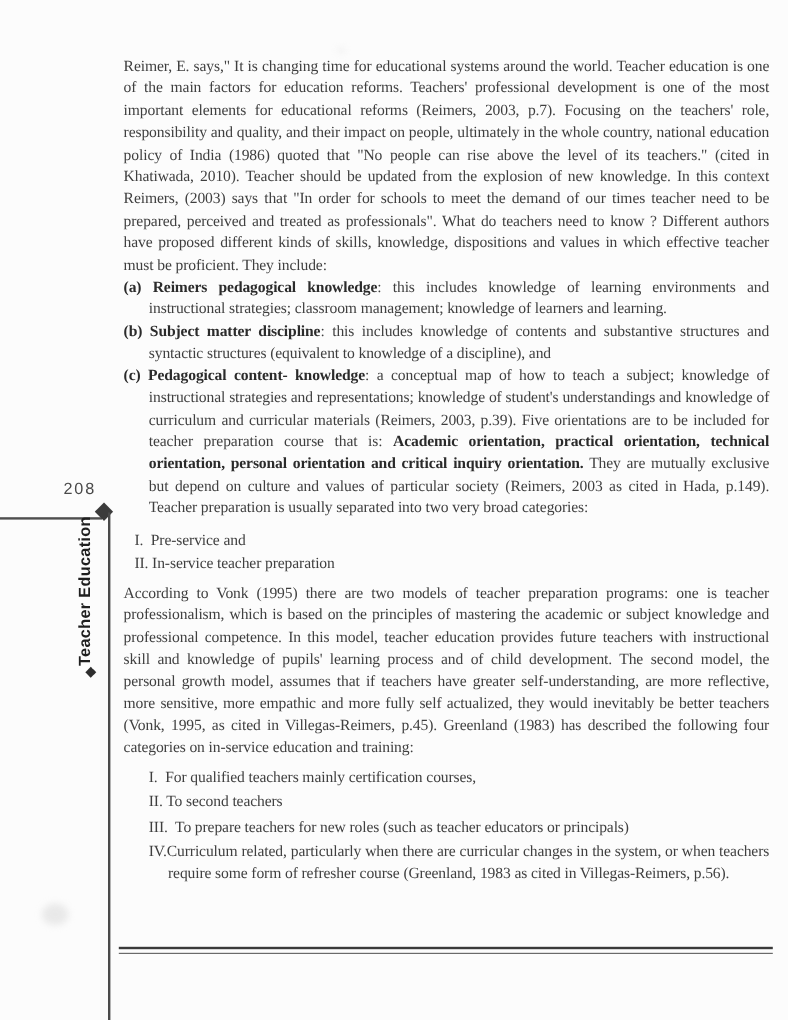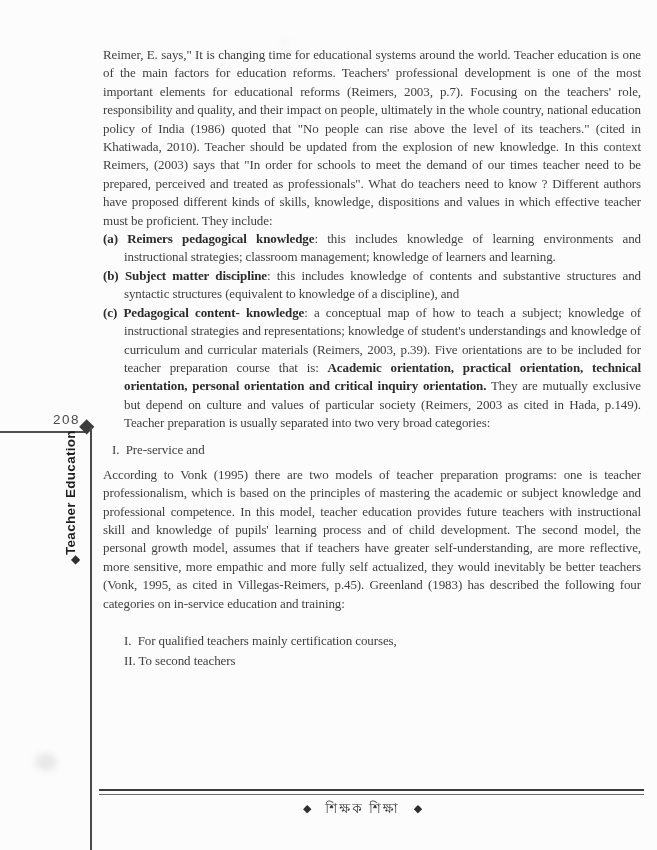--- a/index.html
+++ b/index.html
@@ -22,26 +22,26 @@
     font-size: 13px; line-height: 18.4px;
     letter-spacing: -0.1px;
     color: #3f3f3f;
     text-align: justify;
   }
   .body-text p { margin: 0; }
   .b { font-weight: bold; color: #2b2b2b; }
   .hang { padding-left: 21px; text-indent: -21px; }
   .roman1 { margin: 7px 0 7px 9px; text-align: left; }
   .roman1 .ritem { white-space: pre-wrap; line-height: 19.2px; }
-  .roman2 { margin: 18px 0 0 21px; text-align: left; }
+  .roman2 { margin: 6px 0 0 21px; text-align: left; }
   .roman2 .ritem { white-space: pre-wrap; line-height: 19.2px; margin-bottom: 1px; }
   .roman2 .ritem.hang2 { padding-left: 16px; text-indent: -16px; white-space: normal; text-align: justify; }
   
   .page-num {
-    position: absolute; left: 30px; top: 412px; width: 50px;
+    position: absolute; left: 30px; top: 400px; width: 50px;
     font-family: "Liberation Sans", sans-serif;
     font-size: 13.5px; color: #4a4a4a; letter-spacing: 1.5px;
     text-align: right;
   }
   .rule-left {
     position: absolute; left: 0; top: 431px; width: 85px; height: 2px;
     background: #4f4f4f;
   }
   .diamond-big {
     position: absolute; left: 79px; top: 415px;
@@ -97,38 +97,40 @@
     <p><span>Reimer, E. says," It is changing time for educational systems around the world. Teacher education is one of the main factors for education reforms. Teachers' professional development is one of the most important elements for educational reforms (Reimers, 2003, p.7). Focusing on the teachers' role, responsibility and quality, and their impact on people, ultimately in the whole country, national education policy of India (1986) quoted that "No people can rise above the level of its teachers." (cited in Khatiwada, 2010). Teacher should be updated from the explosion of new knowledge. In this context Reimers, (2003) says that "In order for schools to meet the demand of our times teacher need to be prepared, perceived and treated as professionals". What do teachers need to know ? Different authors have proposed different kinds of skills, knowledge, dispositions and values in which effective teacher must be proficient. They include:</span></p>
 
     <div class="hang"><span class="b">(a)</span> <span class="b">Reimers pedagogical knowledge</span><span>: this includes knowledge of learning environments and instructional strategies; classroom management; knowledge of learners and learning.</span></div>
 
     <div class="hang"><span class="b">(b)</span> <span class="b">Subject matter discipline</span><span>: this includes knowledge of contents and substantive structures and syntactic structures (equivalent to knowledge of a discipline), and</span></div>
 
     <div class="hang"><span class="b">(c)</span> <span class="b">Pedagogical content- knowledge</span><span>: a conceptual map of how to teach a subject; knowledge of instructional strategies and representations; knowledge of student's understandings and knowledge of curriculum and curricular materials (Reimers, 2003, p.39). Five orientations are to be included for teacher preparation course that is: </span><span class="b">Academic orientation, practical orientation, technical orientation, personal orientation and critical inquiry orientation.</span><span> They are mutually exclusive but depend on culture and values of particular society (Reimers, 2003 as cited in Hada, p.149).  Teacher preparation is usually separated into two very broad categories:</span></div>
 
     <div class="roman1">
       <div class="ritem">I.  Pre-service and</div>
+      <div class="ritem">II. In-service teacher preparation</div>
     </div>
 
     <p><span>According to Vonk (1995) there are two models of teacher preparation programs: one is teacher professionalism, which is based on the principles of mastering the academic or subject knowledge and professional competence. In this model, teacher education provides future teachers with instructional skill and knowledge of pupils' learning process and of child development. The second model, the personal growth model, assumes that if teachers have greater self-understanding, are more reflective, more sensitive, more empathic and more fully self actualized, they would inevitably be better teachers (Vonk, 1995, as cited in Villegas-Reimers, p.45).  Greenland (1983) has described the following four categories on in-service education and training:</span></p>
 
     <div class="roman2">
       <div class="ritem">I.  For qualified teachers mainly certification courses,</div>
       <div class="ritem">II. To second teachers</div>
+      <div class="ritem">III.  To prepare teachers for new roles (such as teacher educators or principals)</div>
+      <div class="ritem hang2">IV.Curriculum related, particularly when there are curricular changes in the system, or when teachers require some form of refresher course (Greenland, 1983 as cited in Villegas-Reimers, p.56).</div>
     </div>
 
   </div>
 
   <div class="page-num">208</div>
   <div class="rule-left"></div>
   <div class="diamond-big">◆</div>
   <div class="vline"></div>
   <div class="vertical-title">Teacher Education</div>
   <div class="diamond-small">◆</div>
 
   <div class="footer-rule"></div>
-  <div class="footer-line"><span class="fd">◆</span><span class="ft">শিক্ষক শিক্ষা</span><span class="fd">◆</span></div>
 
   <div class="smudge smudge-1"></div>
   <div class="smudge smudge-2"></div>
   <div class="smudge smudge-3"></div>
 
 </div>
 
 </body></html>

